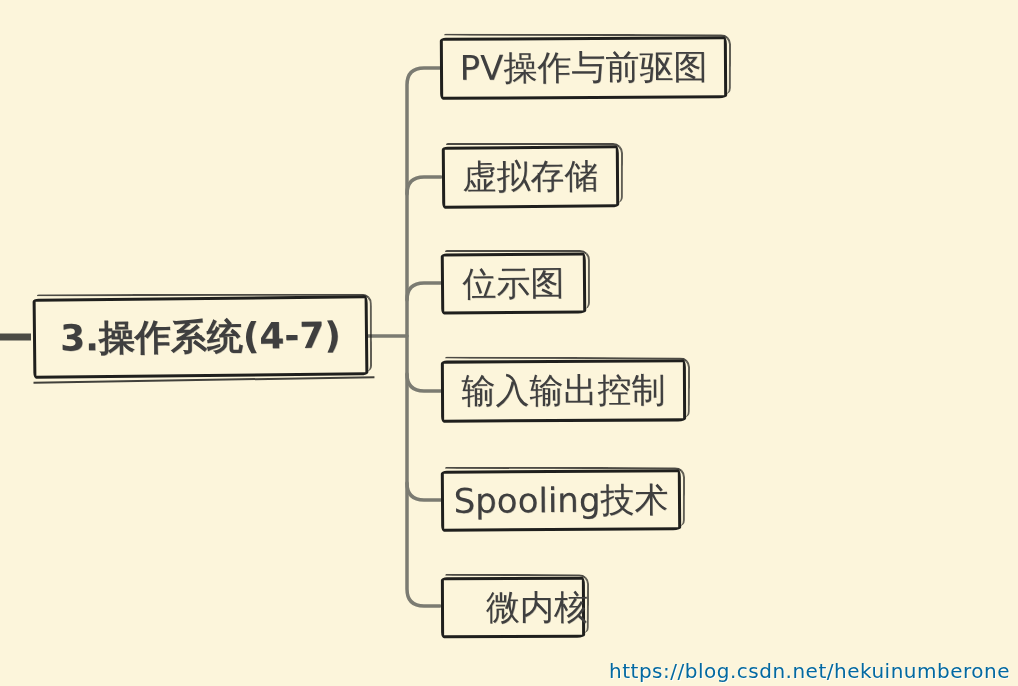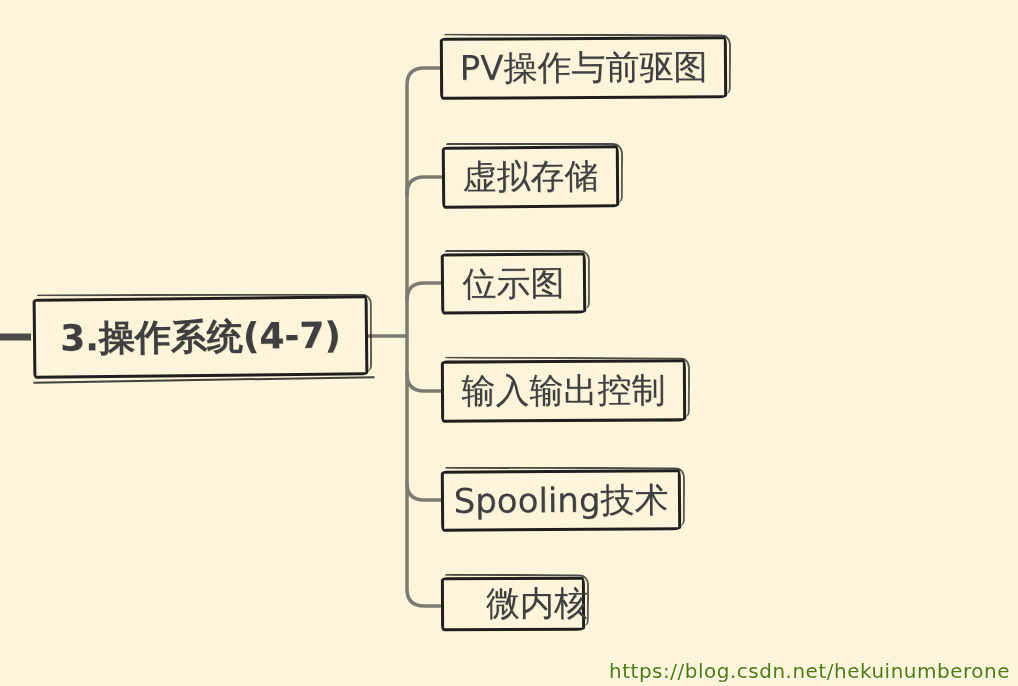--- a/index.html
+++ b/index.html
@@ -67,28 +67,28 @@
     border-bottom: 2.5px solid rgba(32,32,30,0.85);
     transform: rotate(-0.35deg);
     pointer-events: none;
   }
   .child-node { font-size: 34px; }
   .n0 { left: 440px; top:  37px; width: 287px; height: 62px; transform: rotate(-0.35deg); }
   .n1 { left: 442px; top: 146px; width: 177px; height: 62px; transform: rotate(-0.45deg); }
   .n2 { left: 441px; top: 253px; width: 145px; height: 61px; transform: rotate(-0.5deg); }
   .n3 { left: 441px; top: 360px; width: 245px; height: 62px; transform: rotate(-0.3deg); }
   .n4 { left: 441px; top: 470px; width: 240px; height: 61px; transform: rotate(-0.4deg); }
-  .n5 { left: 441px; top: 577px; width: 144px; height: 54px; transform: rotate(-0.25deg); padding-left: 48px; }
+  .n5 { left: 441px; top: 577px; width: 144px; height: 61px; transform: rotate(-0.25deg); padding-left: 48px; }
   .watermark {
     position: absolute;
     right: 8px;
     top: 659px;
     font-size: 20px;
     letter-spacing: 0.5px;
-    color: #4d7c0f;
+    color: #0369a1;
     text-shadow: 1px 1px 0 rgba(255,255,255,0.85);
   }
 </style>
 </head>
 <body>
 
 <div class="canvas">
 
   <svg class="connectors" width="1018" height="686" viewBox="0 0 1018 686">
 

